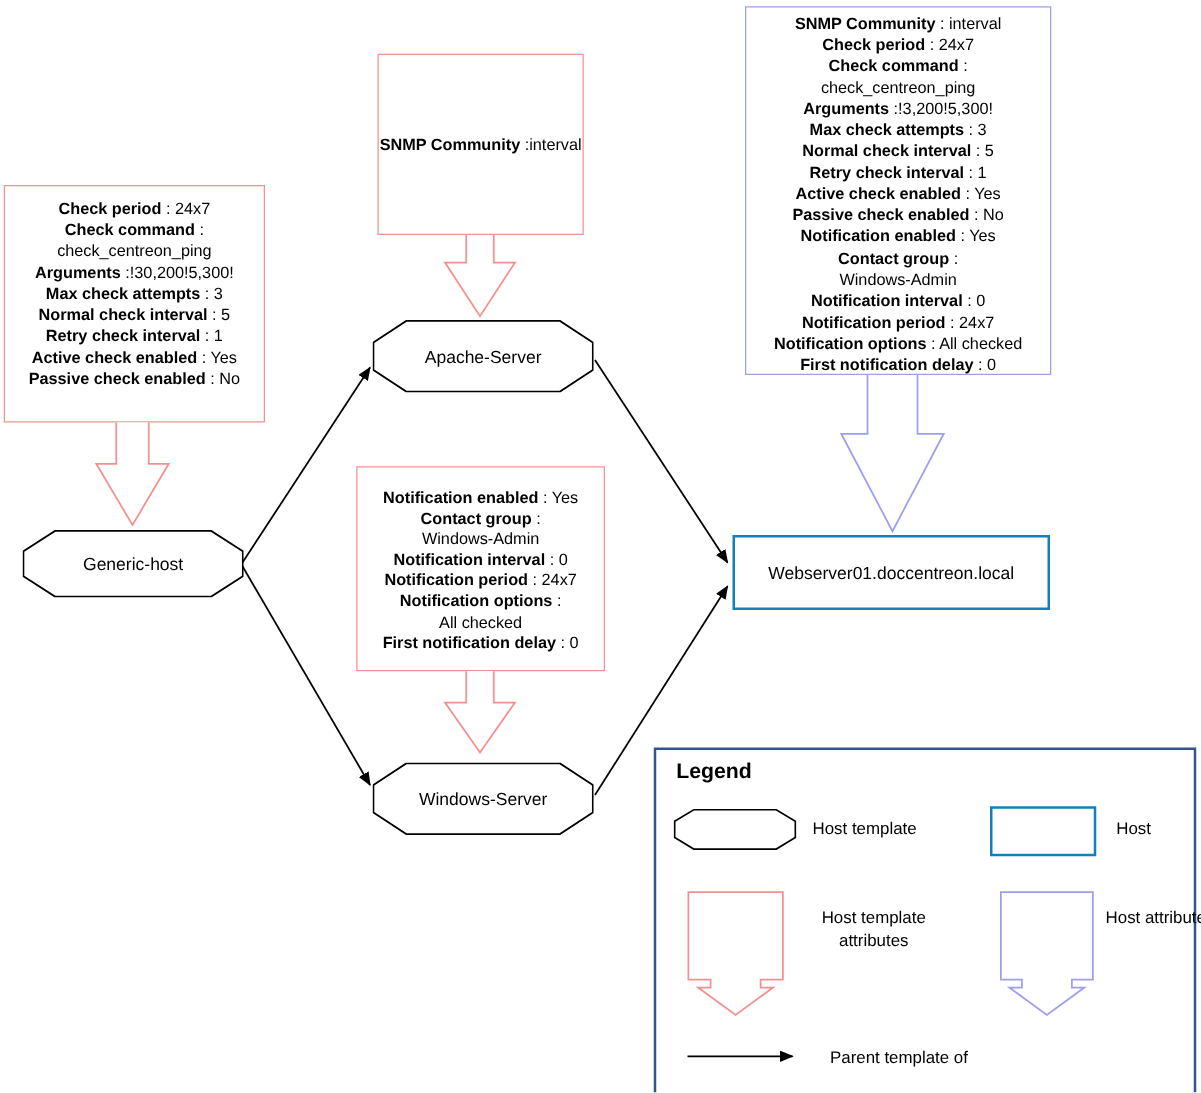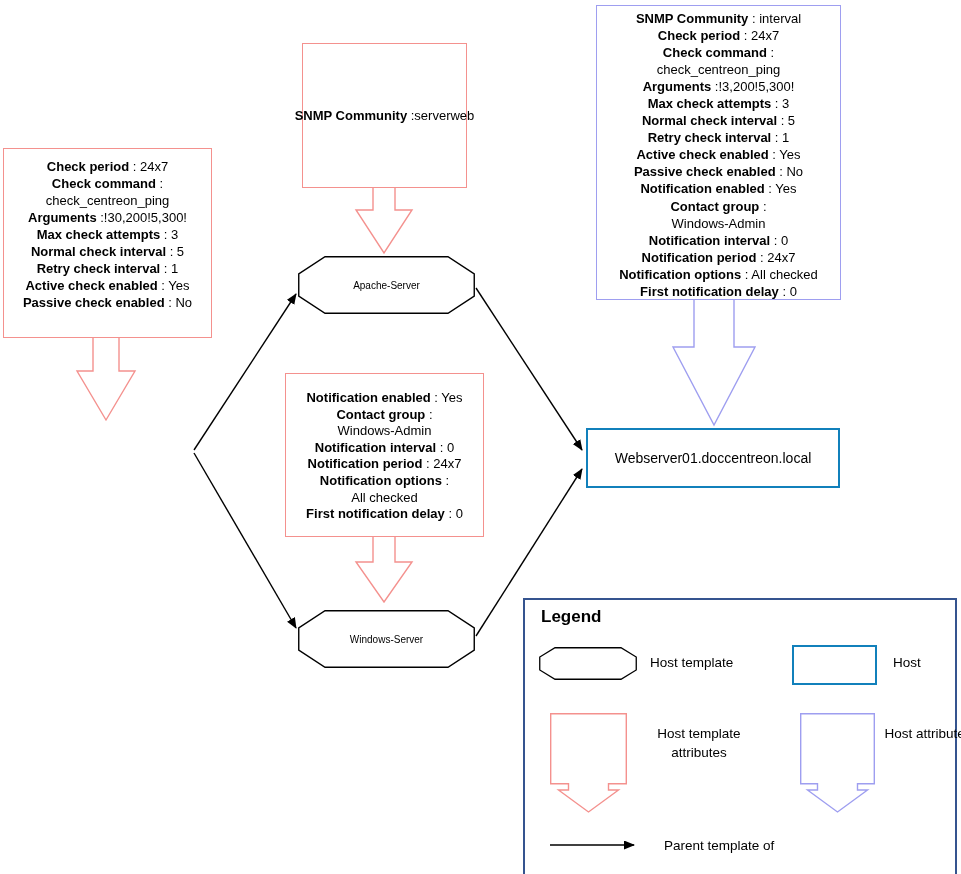--- a/index.html
+++ b/index.html
@@ -15,21 +15,21 @@
   }
   .attr-box.red{border-color:var(--template-attr);}
   .attr-box.purple{border-color:var(--host-attr);}
   .attr-line{white-space:nowrap;}
   .attr-line b{font-weight:700;}
   .arrow-svg{position:absolute;overflow:visible;}
   .node{position:absolute;}
   .node-label{
     position:absolute;left:0;top:0;width:100%;height:100%;
     display:flex;align-items:center;justify-content:center;
-    font-size:10px;
+    font-size:14px;
   }
   .host-box{
     position:absolute;background:#fff;border:2px solid var(--host-box);
     box-sizing:border-box;display:flex;align-items:center;justify-content:center;
     font-size:14px;
   }
   .snmp-box{display:flex;flex-direction:row;align-items:center;justify-content:center;}
   .legend{
     position:absolute;left:523px;top:598px;width:434px;height:335px;
     border:2px solid var(--legend-border);box-sizing:border-box;background:transparent;
@@ -66,21 +66,21 @@
       <div class="attr-line"><b>Retry check interval</b><span> : 1</span></div>
       <div class="attr-line"><b>Active check enabled</b><span> : Yes</span></div>
       <div class="attr-line"><b>Passive check enabled</b><span> : No</span></div>
     </div>
   <svg class="arrow-svg" style="left:74px;top:336px;" width="64" height="88">
     <path d="M19,2 L19,35 L3,35 L32,84 L61,35 L45,35 L45,2" fill="#ffffff" stroke="var(--template-attr)" stroke-width="1.4"></path>
   </svg>
 
   <div class="attr-box red snmp-box" style="left:302px;top:43px;width:165px;height:145px;line-height:17px;">
       <div class="attr-line"><b>SNMP Community</b><span> :</span></div>
-      <div class="attr-line"><span>serverweb</span></div>
+      <div class="attr-line"><span>interval</span></div>
     </div>
   <svg class="arrow-svg" style="left:354px;top:186px;" width="60" height="72">
     <path d="M19,2 L19,24 L2,24 L30,67 L58,24 L41,24 L41,2" fill="#ffffff" stroke="var(--template-attr)" stroke-width="1.4"></path>
   </svg>
 
   <div class="attr-box red" style="left:285px;top:373px;width:199px;height:164px;padding-top:16px;line-height:16.6px;">
       <div class="attr-line"><b>Notification enabled</b><span> : Yes</span></div>
       <div class="attr-line"><b>Contact group</b><span> :</span></div>
       <div class="attr-line"><span>Windows-Admin</span></div>
       <div class="attr-line"><b>Notification interval</b><span> : 0</span></div>
@@ -109,20 +109,26 @@
       <div class="attr-line"><span>Windows-Admin</span></div>
       <div class="attr-line"><b>Notification interval</b><span> : 0</span></div>
       <div class="attr-line"><b>Notification period</b><span> : 24x7</span></div>
       <div class="attr-line"><b>Notification options</b><span> : All checked</span></div>
       <div class="attr-line"><b>First notification delay</b><span> : 0</span></div>
     </div>
   <svg class="arrow-svg" style="left:670px;top:298px;" width="90" height="130">
     <path d="M24,2 L24,49 L3,49 L44,127 L85,49 L64,49 L64,2" fill="#ffffff" stroke="var(--host-attr)" stroke-width="1.4"></path>
   </svg>
 
+  <div class="node" style="left:18px;top:424px;width:177px;height:54px;">
+    <svg width="177" height="54">
+      <polygon points="26,0.75 151,0.75 176.25,17 176.25,37 151,53.25 26,53.25 0.75,37 0.75,17" fill="#fff" stroke="#000" stroke-width="1.4"></polygon>
+    </svg>
+    <div class="node-label">Generic-host</div>
+  </div>
 
   <div class="node" style="left:298px;top:256px;width:177px;height:58px;">
     <svg width="177" height="58">
       <polygon points="27,0.75 150,0.75 176.25,18 176.25,40 150,57.25 27,57.25 0.75,40 0.75,18" fill="#fff" stroke="#000" stroke-width="1.4"></polygon>
     </svg>
     <div class="node-label">Apache-Server</div>
   </div>
 
   <div class="node" style="left:298px;top:610px;width:177px;height:58px;">
     <svg width="177" height="58">

